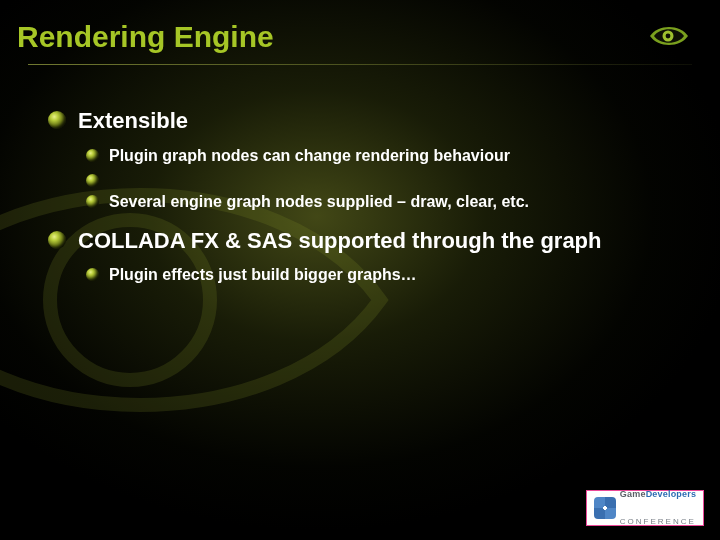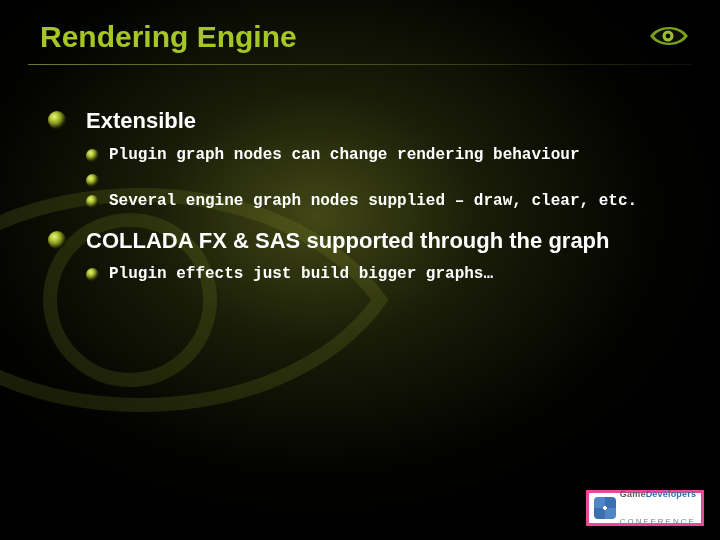--- a/index.html
+++ b/index.html
@@ -22,54 +22,54 @@
     left: -120px; top: 120px;
     width: 520px; height: 360px;
     opacity: 0.18;
     z-index: 0;
   }
   .slide { position: relative; z-index: 1; width: 100%; height: 100%; }
   .title {
     color: #a6c626;
     font-size: 30px;
     font-weight: bold;
-    padding: 20px 0 0 40px;
+    padding: 20px 0 0 17px;
   }
   .rule {
     margin: 10px 28px 0 28px;
     height: 1px;
     background: linear-gradient(to right, rgba(140,150,60,0.8), rgba(140,150,60,0.1));
   }
   .logo-tr {
     position: absolute; top: 22px; right: 30px;
     width: 42px; height: 28px;
   }
   .content {
     padding: 42px 40px 0 48px;
   }
   ul { list-style: none; }
   .l1 > li { margin-bottom: 14px; }
-  .l1 > li > .row { display: flex; align-items: flex-start; gap: 20px; }
+  .l1 > li > .row { display: flex; align-items: flex-start; gap: 12px; }
   .l1 .label1 { font-size: 22px; font-weight: bold; line-height: 1.25; }
   .l2 { margin: 10px 0 4px 38px; }
-  .l2 > li { display: flex; align-items: flex-start; gap: 10px; margin-bottom: 4px; font-family: Liberation Mono, monospace; }
+  .l2 > li { display: flex; align-items: flex-start; gap: 10px; margin-bottom: 4px; }
   .l2 .label2 { font-size: 16px; font-weight: bold; line-height: 1.35; }
   .bullet {
     flex: 0 0 auto;
     width: 18px; height: 18px; margin-top: 4px;
     background: radial-gradient(circle at 35% 32%, #e8f08a 0%, #b8cc3a 22%, #5e6b12 55%, #1a1f04 80%, #000 100%);
     border-radius: 50%;
     box-shadow: inset -2px -2px 3px rgba(0,0,0,0.6);
   }
   .bullet.sm { width: 13px; height: 13px; margin-top: 4px; }
   .logo-br {
     position: absolute; right: 16px; bottom: 14px;
     width: 118px; height: 36px;
     background: #fff;
-    border: 3px solid #ec4899;
+    border: 1px solid #ec4899;
     display: flex; align-items: center; justify-content: center;
     gap: 4px;
     padding: 0 6px;
   }
   .gdc-mark {
     width: 22px; height: 22px; flex: 0 0 auto;
     border-radius: 4px;
     background:
       radial-gradient(circle at 50% 50%, #fff 0 2px, transparent 2px),
       conic-gradient(#3a6fb0 0 25%, #4f86c6 0 50%, #3a6fb0 0 75%, #4f86c6 0 100%);

